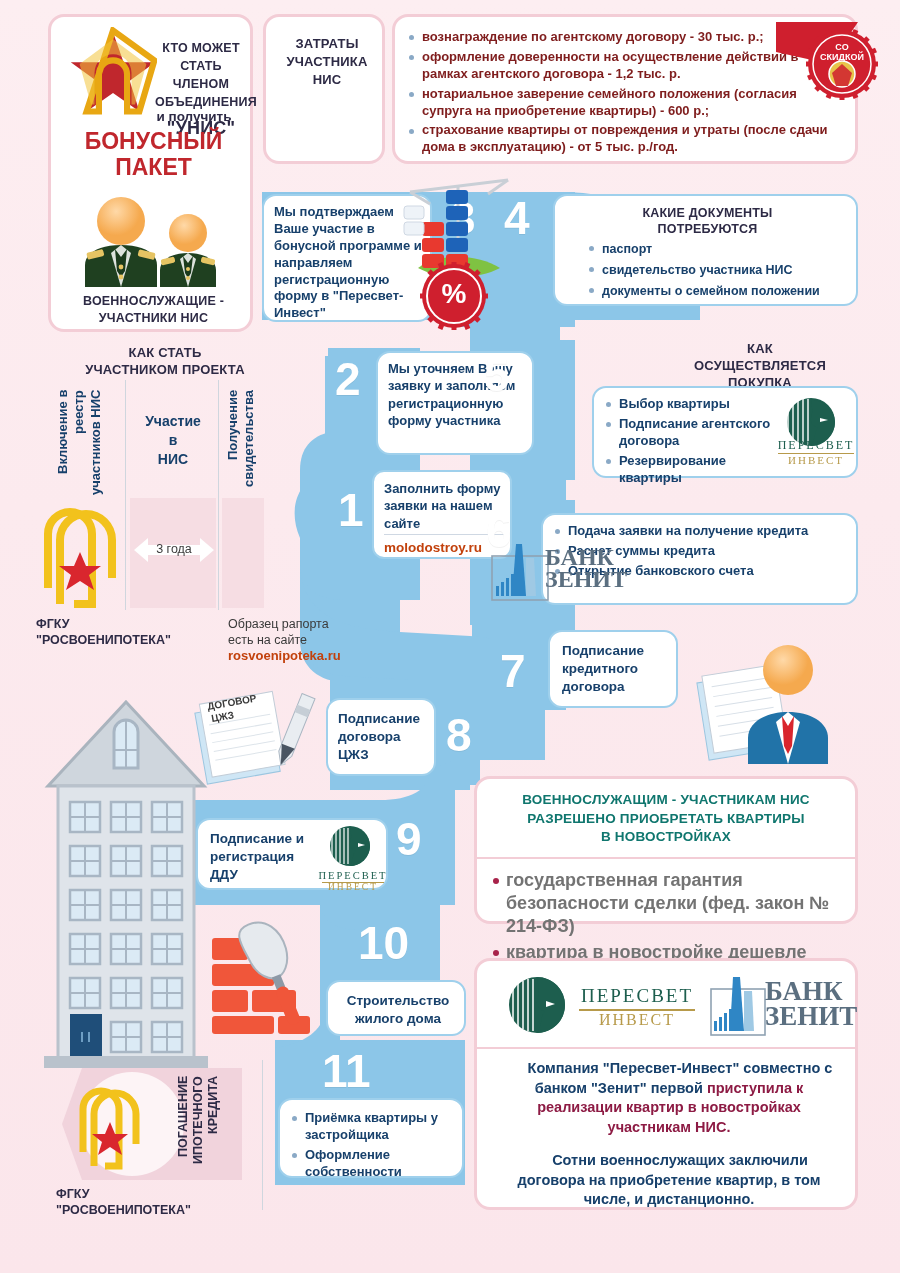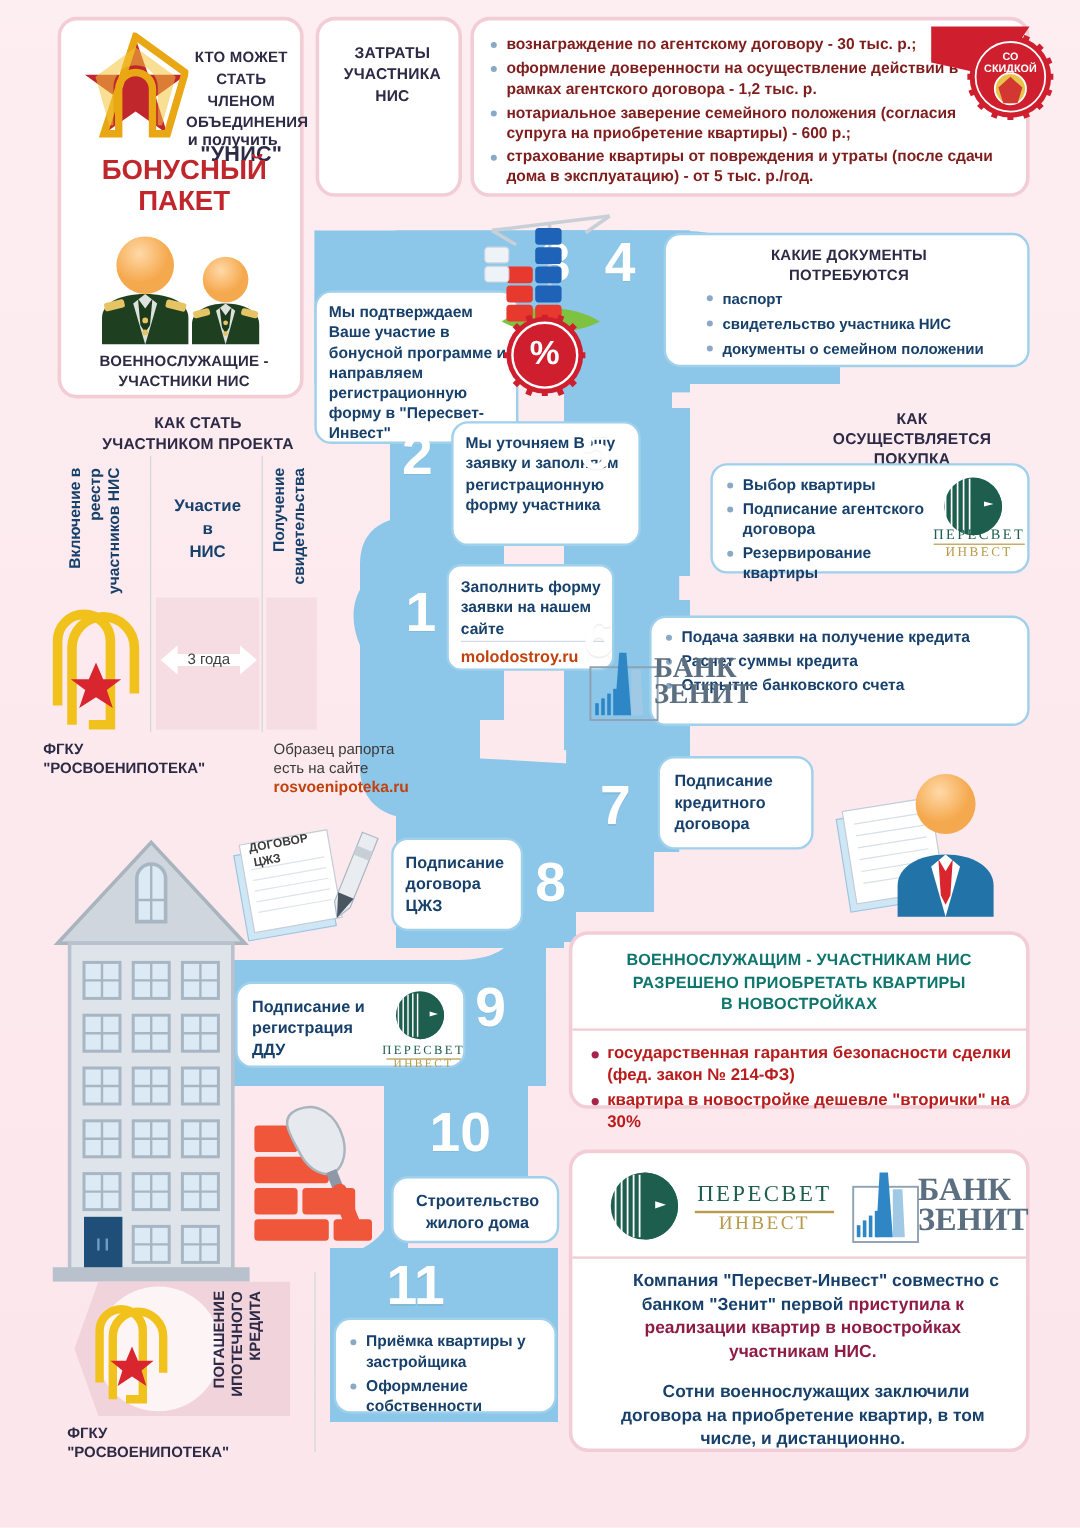--- a/index.html
+++ b/index.html
@@ -235,21 +235,21 @@
       <path d="M320,905 L440,905 L440,1030 L320,1030 Z"></path>
 
       <path d="M275,1040 L465,1040 L465,1185 L275,1185 Z"></path>
 
       <path d="M430,770 C430,790 410,800 380,800 L455,800 L455,760 Z"></path>
       <path d="M320,900 C320,920 335,930 360,930 L440,930 L440,900 Z"></path>
       <path d="M320,1025 C310,1040 290,1046 275,1048 L275,1090 L340,1090 L340,1025 Z"></path>
     </g>
   </svg>
 
-  <div class="abs callout" style="left:262px;top:194px;width:170px;height:128px;margin-top:48px;">
+  <div class="abs callout" style="left:262px;top:194px;width:170px;height:128px;">
     <div class="abs" style="left:10px;top:8px;width:150px;font-size:13px;font-weight:bold;line-height:1.3;">Мы подтверждаем Ваше участие в бонусной программе и направляем регистрационную форму в "Пересвет-Инвест"</div>
   </div>
   <div class="abs bignum" style="left:450px;top:195px;">3</div>
 
   <div class="abs" style="left:400px;top:176px;width:120px;height:130px;">
     <svg viewBox="0 0 120 130" width="120" height="130">
       <g stroke="#c9cfd6" stroke-width="3" fill="none">
         <line x1="10" y1="16" x2="108" y2="4"></line>
           <line x1="58" y1="10" x2="58" y2="70"></line>
         <line x1="10" y1="16" x2="30" y2="28"></line>
@@ -631,21 +631,21 @@
     <div>"РОСВОЕНИПОТЕКА"</div>
   </div>
 
   <div class="abs pinkcard" style="left:474px;top:776px;width:384px;height:148px;">
     <div class="abs hdr" style="left:6px;top:12px;width:366px;font-size:13.5px;line-height:1.38;color:#0f766e;">
       <div>ВОЕННОСЛУЖАЩИМ - УЧАСТНИКАМ НИС</div>
       <div>РАЗРЕШЕНО ПРИОБРЕТАТЬ КВАРТИРЫ</div>
       <div>В НОВОСТРОЙКАХ</div>
     </div>
     <div class="abs" style="left:0;top:78px;width:100%;height:2px;background:#f3cdd6;"></div>
-    <ul class="bul pinkbul abs" style="left:16px;top:90px;width:356px;font-size:14px;font-weight:bold;line-height:1.28;color:#b91c1c;">
+    <ul class="bul pinkbul abs" style="left:16px;top:90px;width:356px;font-size:18px;font-weight:bold;line-height:1.28;color:#737373;">
       <li>государственная гарантия безопасности сделки (фед. закон № 214-ФЗ)</li>
       <li>квартира в новостройке дешевле "вторички" на 30%</li>
     </ul>
   </div>
 
   <div class="abs pinkcard" style="left:474px;top:958px;width:384px;height:252px;">
 
     <div class="abs" style="left:30px;top:14px;width:66px;height:62px;">
       <svg viewBox="0 0 66 62" width="66" height="62">
         <circle cx="30" cy="30" r="28" fill="#1d5e4e"></circle>

